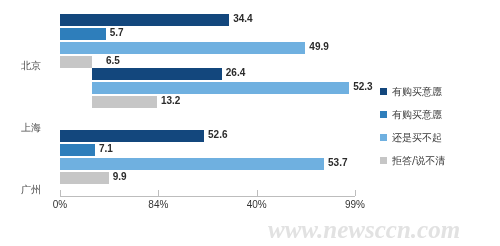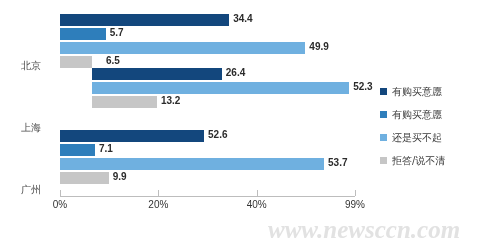--- a/index.html
+++ b/index.html
@@ -205,21 +205,21 @@
       </div>
     </div>
 
   </div>
 
   <div class="axis-line"></div>
   <div id="axis-ticks">
       <div class="tick" style="left: 60px;"></div>
       <div class="tick-label" style="left: 60px;">0%</div>
       <div class="tick" style="left: 158.333px;"></div>
-      <div class="tick-label" style="left: 158.333px;">20%</div>
+      <div class="tick-label" style="left: 158.333px;">84%</div>
       <div class="tick" style="left: 256.667px;"></div>
       <div class="tick-label" style="left: 256.667px;">40%</div>
       <div class="tick" style="left: 355px;"></div>
       <div class="tick-label" style="left: 355px;">99%</div>
     </div>
 
   <div class="legend">
     <div class="legend-item">
       <span class="legend-swatch" style="background: rgb(19, 71, 125);"></span>
       <span class="legend-text">有购买意愿</span>

